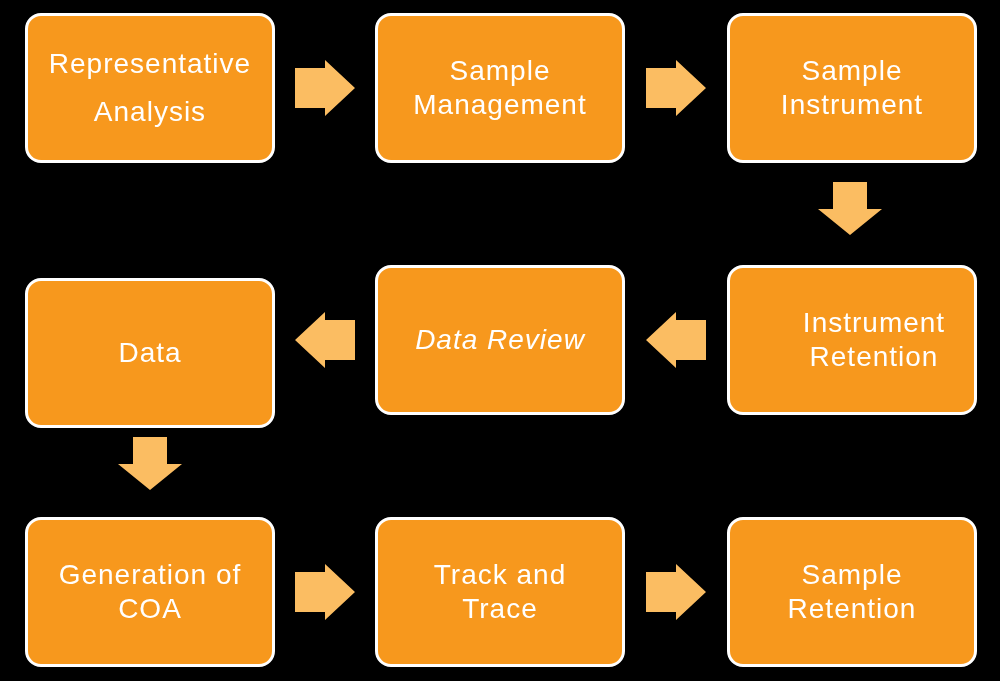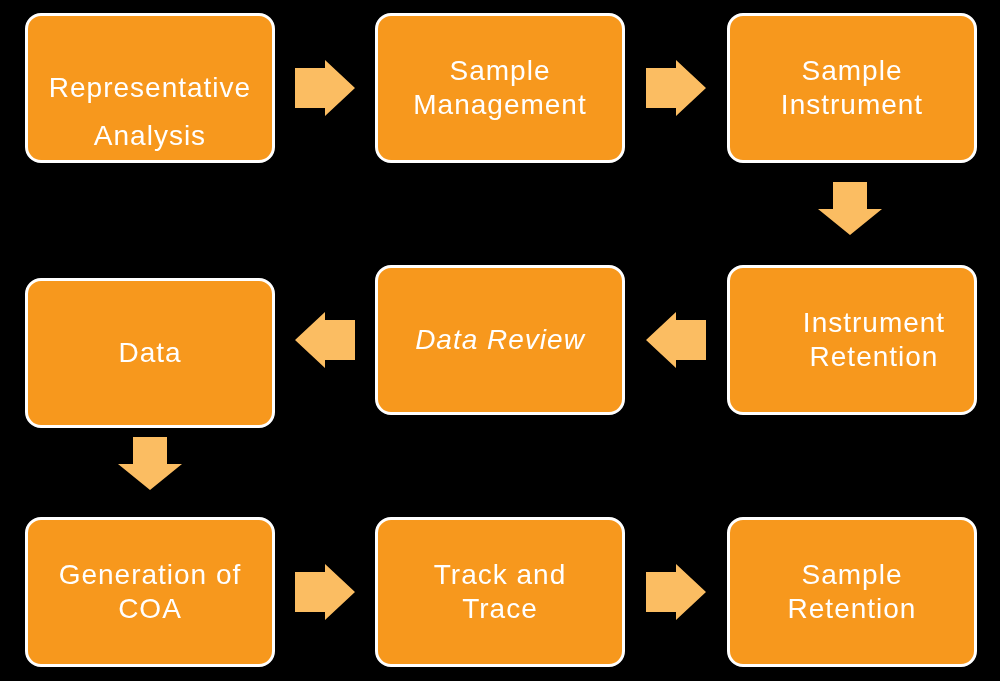--- a/index.html
+++ b/index.html
@@ -22,21 +22,21 @@
     display: flex;
     align-items: center;
     justify-content: center;
     text-align: center;
     color: #FFFFFF;
     font-size: 28px;
     letter-spacing: 1px;
     line-height: 1.22;
   }
   .node-text--spaced { line-height: 1.72; }
-  .pos-r1c1 { left: 25px;  top: 13px; align-items: flex-end; }
+  .pos-r1c1 { left: 25px;  top: 13px; }
   .pos-r1c2 { left: 375px; top: 13px; }
   .pos-r1c3 { left: 727px; top: 13px; }
   .pos-r2c1 { left: 25px;  top: 278px; }
   .pos-r2c2 { left: 375px; top: 265px; font-style: italic; }
   .pos-r2c3 { left: 727px; top: 265px; padding-left: 44px; }
   .pos-r3c1 { left: 25px;  top: 517px; }
   .pos-r3c2 { left: 375px; top: 517px; }
   .pos-r3c3 { left: 727px; top: 517px; }
   .arrow { position: absolute; display: block; }
   .arrow polygon { fill: #FBBD62; }

